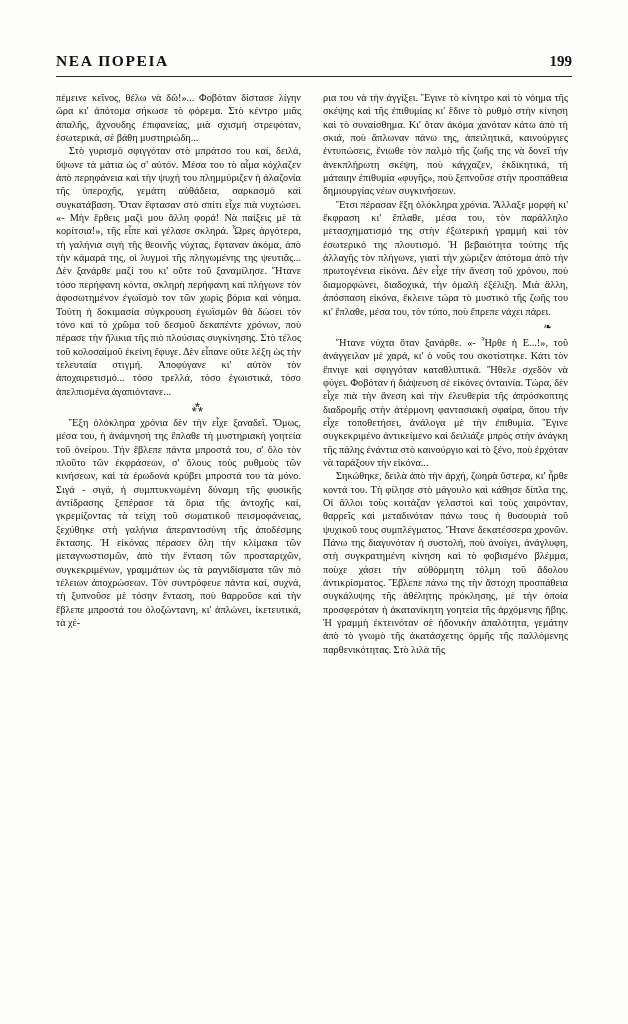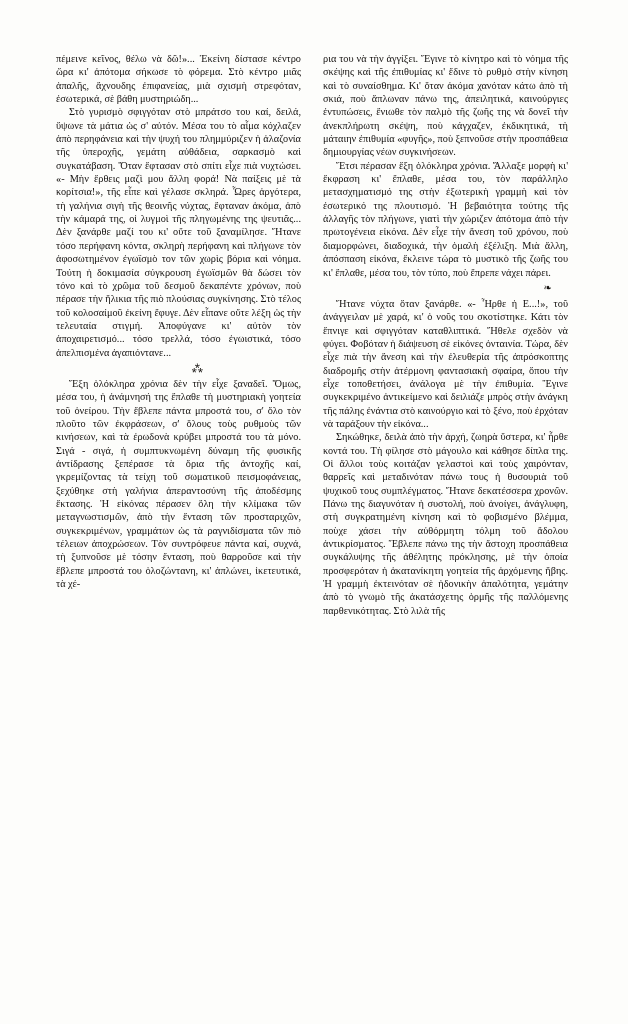--- a/index.html
+++ b/index.html
@@ -81,25 +81,29 @@
   .ornament.clover {
     text-align: right;
     padding-right: 14px;
   }
 </style>
 </head>
 <body>
 
 <div class="page">
 
+  <div class="header">
+    <div class="header-title">ΝΕΑ ΠΟΡΕΙΑ</div>
+    <div class="header-page">199</div>
+  </div>
 
   <div class="columns">
 
     <div class="column">
-      <p>πέμεινε κεῖνος, θέλω νὰ δῶ!»... Ἐκείνη δίστασε κέντρο ὥρα κι' ἀπότομα σήκωσε τὸ φόρεμα. Στὸ κέντρο μιᾶς ἁπαλῆς, ἄχνουδης ἐπιφανείας, μιὰ σχισμὴ στρεφόταν, ἐσωτερικά, σὲ βάθη μυστηριώδη...</p>
+      <p>πέμεινε κεῖνος, θέλω νὰ δῶ!»... Φοβόταν δίστασε λίγην ὥρα κι' ἀπότομα σήκωσε τὸ φόρεμα. Στὸ κέντρο μιᾶς ἁπαλῆς, ἄχνουδης ἐπιφανείας, μιὰ σχισμὴ στρεφόταν, ἐσωτερικά, σὲ βάθη μυστηριώδη...</p>
       <p class="indent">Στὸ γυρισμὸ σφιγγόταν στὸ μπράτσο του καί, δειλά, ὕψωνε τὰ μάτια ὡς σ' αὐτόν. Μέσα του τὸ αἷμα κόχλαζεν ἀπὸ περηφάνεια καὶ τὴν ψυχή του πλημμύριζεν ἡ ἀλαζονία τῆς ὑπεροχῆς, γεμάτη αὐθάδεια, σαρκασμὸ καὶ συγκατάβαση. Ὅταν ἔφτασαν στὸ σπίτι εἶχε πιὰ νυχτώσει. «- Μὴν ἔρθεις μαζὶ μου ἄλλη φορά! Νὰ παίξεις μὲ τὰ κορίτσια!», τῆς εἶπε καὶ γέλασε σκληρά. Ὧρες ἀργότερα, τὴ γαλήνια σιγὴ τῆς θεοινῆς νύχτας, ἔφταναν ἀκόμα, ἀπὸ τὴν κάμαρά της, οἱ λυγμοὶ τῆς πληγωμένης της ψευτιᾶς... Δὲν ξανάρθε μαζί του κι' οὔτε τοῦ ξαναμίλησε. Ἥτανε τόσο περήφανη κόντα, σκληρὴ περήφανη καὶ πλήγωνε τὸν ἀφοσωτημένον ἐγωϊσμὸ τον τῶν χωρὶς βόρια καὶ νόημα. Τούτη ἡ δοκιμασία σύγκρουση ἐγωϊσμῶν θὰ δώσει τὸν τόνο καὶ τὸ χρῶμα τοῦ δεσμοῦ δεκαπέντε χρόνων, ποὺ πέρασε τὴν ἥλικια τῆς πιὸ πλούσιας συγκίνησης. Στὸ τέλος τοῦ κολοσαίμοῦ ἐκείνη ἔφυγε. Δὲν εἶπανε οὔτε λέξη ὡς τὴν τελευταία στιγμή. Ἀποφύγανε κι' αὐτὸν τὸν ἀποχαιρετισμό... τόσο τρελλά, τόσο ἐγωιστικά, τόσο ἀπελπισμένα ἀγαπιόντανε...</p>
       <div class="ornament right">⁂</div>
       <p class="indent">Ἕξη ὁλόκληρα χρόνια δὲν τὴν εἶχε ξαναδεῖ. Ὅμως, μέσα του, ἡ ἀνάμνησή της ἔπλαθε τὴ μυστηριακὴ γοητεία τοῦ ὀνείρου. Τὴν ἔβλεπε πάντα μπροστά του, σ' ὅλο τὸν πλοῦτο τῶν ἐκφράσεων, σ' ὅλους τοὺς ρυθμοὺς τῶν κινήσεων, καὶ τὰ ἐρωδονὰ κρύβει μπροστά του τὰ μόνο. Σιγά - σιγά, ἡ συμπτυκνωμένη δύναμη τῆς φυσικῆς ἀντίδρασης ξεπέρασε τὰ ὅρια τῆς ἀντοχῆς καί, γκρεμίζοντας τὰ τείχη τοῦ σωματικοῦ πεισμοφάνειας, ξεχύθηκε στὴ γαλήνια ἀπεραντοσύνη τῆς ἀποδέσμης ἔκτασης. Ἡ εἰκόνας πέρασεν ὅλη τὴν κλίμακα τῶν μεταγνωστισμῶν, ἀπὸ τὴν ἔνταση τῶν προσταριχῶν, συγκεκριμένων, γραμμάτων ὡς τὰ ραγνιδίσματα τῶν πιὸ τέλειων ἀποχρώσεων. Τὸν συντρόφευε πάντα καί, συχνά, τὴ ξυπνοῦσε μὲ τόσην ἔνταση, ποὺ θαρροῦσε καὶ τὴν ἔβλεπε μπροστά του ὁλοζώντανη, κι' ἁπλώνει, ἱκετευτικά, τὰ χέ-</p>
     </div>
 
     <div class="column">
       <p>ρια του νὰ τὴν ἀγγίξει. Ἔγινε τὸ κίνητρο καὶ τὸ νόημα τῆς σκέψης καὶ τῆς ἐπιθυμίας κι' ἔδινε τὸ ρυθμὸ στὴν κίνηση καὶ τὸ συναίσθημα. Κι' ὅταν ἀκόμα χανόταν κάτω ἀπὸ τὴ σκιά, ποὺ ἅπλωναν πάνω της, ἀπειλητικά, καινούργιες ἐντυπώσεις, ἔνιωθε τὸν παλμὸ τῆς ζωῆς της νὰ δονεῖ τὴν ἀνεκπλήρωτη σκέψη, ποὺ κάγχαζεν, ἐκδικητικά, τὴ μάταιην ἐπιθυμία «φυγῆς», ποὺ ξεπνοῦσε στὴν προσπάθεια δημιουργίας νέων συγκινήσεων.</p>
       <p class="indent">Ἔτσι πέρασαν ἕξη ὁλόκληρα χρόνια. Ἄλλαξε μορφὴ κι' ἔκφραση κι' ἔπλαθε, μέσα του, τὸν παράλληλο μετασχηματισμό της στὴν ἐξωτερικὴ γραμμὴ καὶ τὸν ἐσωτερικό της πλουτισμό. Ἡ βεβαιότητα τούτης τῆς ἀλλαγῆς τὸν πλήγωνε, γιατὶ τὴν χώριζεν ἀπότομα ἀπὸ τὴν πρωτογένεια εἰκόνα. Δὲν εἶχε τὴν ἄνεση τοῦ χρόνου, ποὺ διαμορφώνει, διαδοχικά, τὴν ὁμαλὴ ἐξέλιξη. Μιὰ ἄλλη, ἀπόσπαση εἰκόνα, ἔκλεινε τώρα τὸ μυστικὸ τῆς ζωῆς του κι' ἔπλαθε, μέσα του, τὸν τύπο, ποὺ ἔπρεπε νάχει πάρει.</p>
       <div class="ornament clover">❧</div>
       <p class="indent">Ἥτανε νύχτα ὅταν ξανάρθε. «- Ἦρθε ἡ Ε...!», τοῦ ἀνάγγειλαν μὲ χαρά, κι' ὁ νοῦς του σκοτίστηκε. Κάτι τὸν ἔπνιγε καὶ σφιγγόταν καταθλιπτικά. Ἤθελε σχεδὸν νὰ φύγει. Φοβόταν ἡ διάψευση σὲ εἰκόνες ὀνταινία. Τώρα, δὲν εἶχε πιὰ τὴν ἄνεση καὶ τὴν ἐλευθερία τῆς ἀπρόσκοπτης διαδρομῆς στὴν ἀτέρμονη φαντασιακὴ σφαίρα, ὅπου τὴν εἶχε τοποθετήσει, ἀνάλογα μὲ τὴν ἐπιθυμία. Ἔγινε συγκεκριμένο ἀντικείμενο καὶ δειλιάζε μπρὸς στὴν ἀνάγκη τῆς πάλης ἐνάντια στὸ καινούργιο καὶ τὸ ξένο, ποὺ ἐρχόταν νὰ ταράξουν τὴν εἰκόνα...</p>

